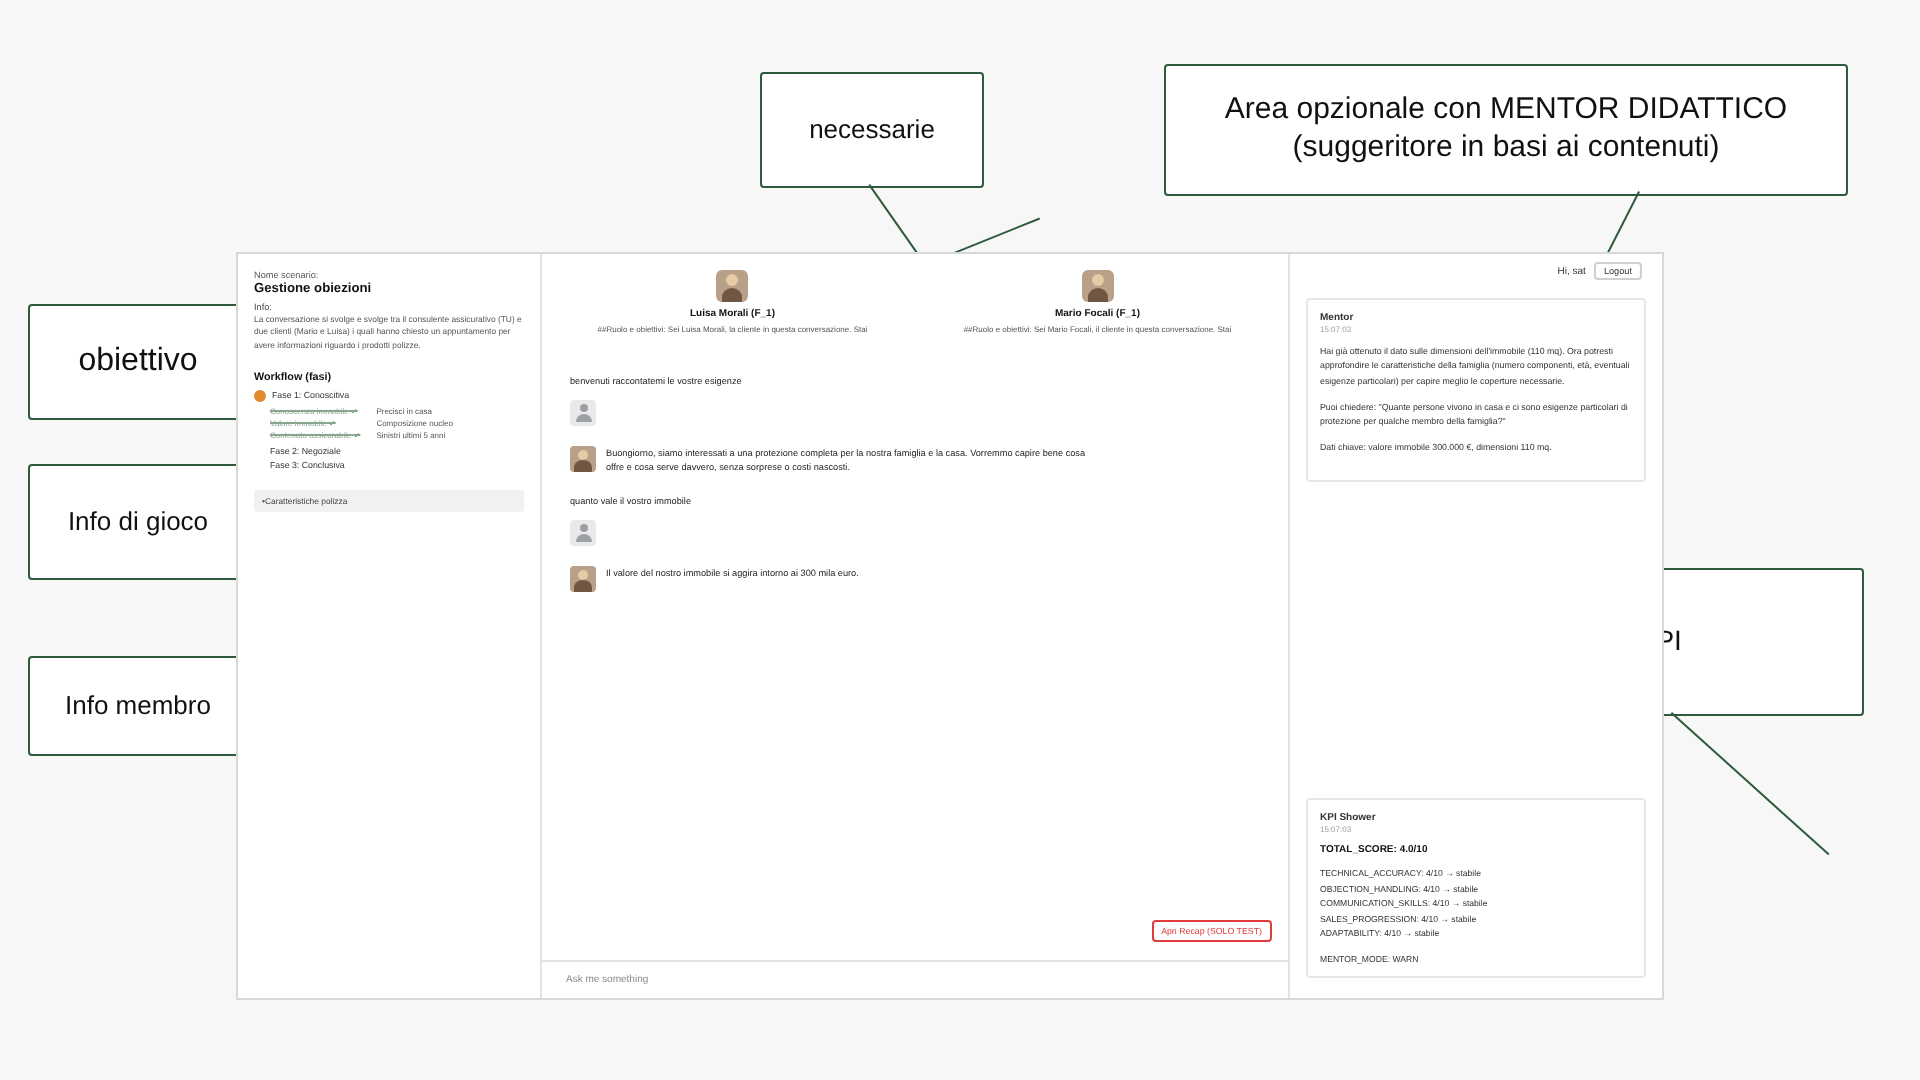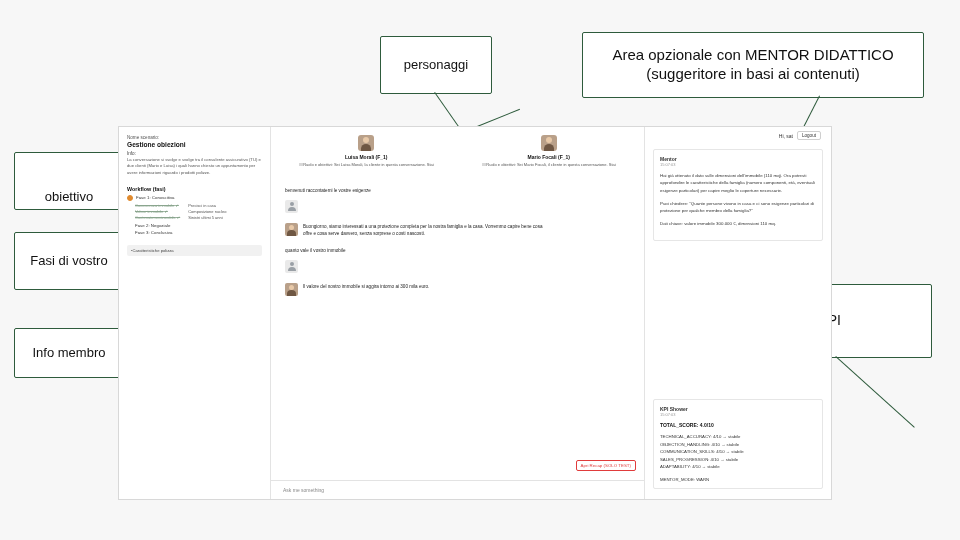--- a/index.html
+++ b/index.html
@@ -5,21 +5,21 @@
   html,body{margin:0;padding:0;}
   body{width:960px;height:540px;background:#f7f7f7;font-family:"Liberation Sans",sans-serif;overflow:hidden;position:relative;}
 
   
   .callout{position:absolute;background:#ffffff;border:1.5px solid #2e5b3c;border-radius:2px;
            display:flex;align-items:center;justify-content:center;text-align:center;color:#111;}
   .callout span{display:block;line-height:1.25;padding:4px 8px;}
 
   .cal-personaggi{left:380px;top:36px;width:110px;height:56px;font-size:13px;}
   .cal-mentor{left:582px;top:32px;width:340px;height:64px;font-size:15px;}
-  .cal-obiettivo{left:14px;top:152px;width:108px;height:56px;font-size:13px;align-items:flex-end;}
+  .cal-obiettivo{left:14px;top:152px;width:108px;height:56px;font-size:16px;}
   .cal-fasi{left:14px;top:232px;width:108px;height:56px;font-size:13px;}
   .cal-info{left:14px;top:328px;width:108px;height:48px;font-size:13px;}
   .cal-kpi{left:642px;top:284px;width:288px;height:72px;font-size:14px;}
 
   .leader{position:absolute;background:#2e5b3c;transform-origin:0 0;height:1px;}
 
   
   .app{position:absolute;left:118px;top:126px;width:712px;height:372px;background:#ffffff;
        border:1px solid #d8d8d8;display:flex;overflow:hidden;}
 
@@ -76,30 +76,30 @@
   .logout{border:1px solid #cfcfcf;border-radius:2px;padding:1px 4px;font-size:4.6px;color:#333;background:#fff;}
   .rtop{position:relative;height:14px;}
   .kpi-total{font-size:5px;font-weight:bold;color:#111;margin:4px 0 5px;}
   .kpi-line{font-size:4.3px;color:#333;line-height:1.75;}
   .kpi-mode{font-size:4.3px;color:#333;margin-top:6px;}
 </style>
 </head>
 <body>
 
 <div class="callout cal-personaggi">
-  <span>personaggi</span>
+  <span>necessarie</span>
 </div>
 <div class="callout cal-mentor">
   <span>Area opzionale con MENTOR DIDATTICO (suggeritore in basi ai contenuti)</span>
 </div>
 <div class="callout cal-obiettivo">
   <span>obiettivo</span>
 </div>
 <div class="callout cal-fasi">
-  <span>Fasi di vostro</span>
+  <span>Info di gioco</span>
 </div>
 <div class="callout cal-info">
   <span>Info membro</span>
 </div>
 <div class="callout cal-kpi">
   <span>Valutatore su KPI</span>
 </div>
 
 <div class="leader" style="left:435px;top:92px;width:42px;transform:rotate(55deg);"></div>
 <div class="leader" style="left:477px;top:126px;width:46px;transform:rotate(-22deg);"></div>

